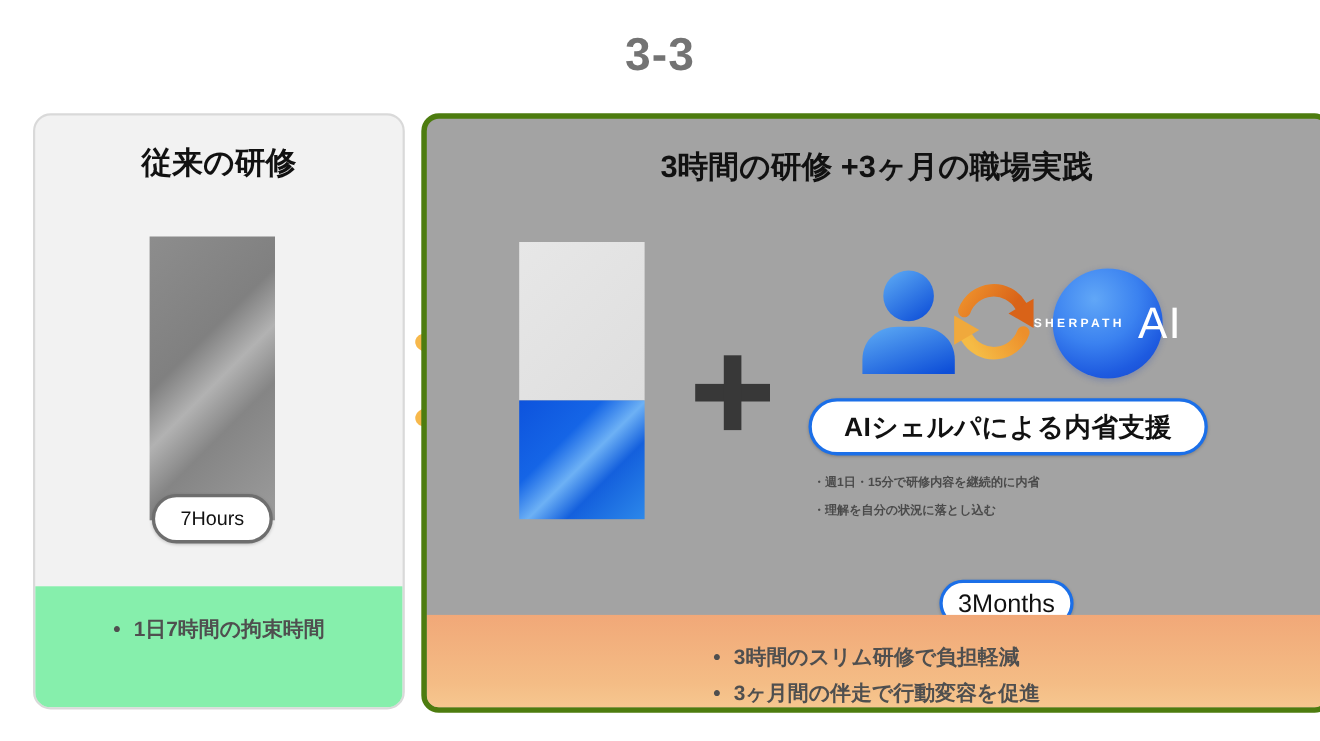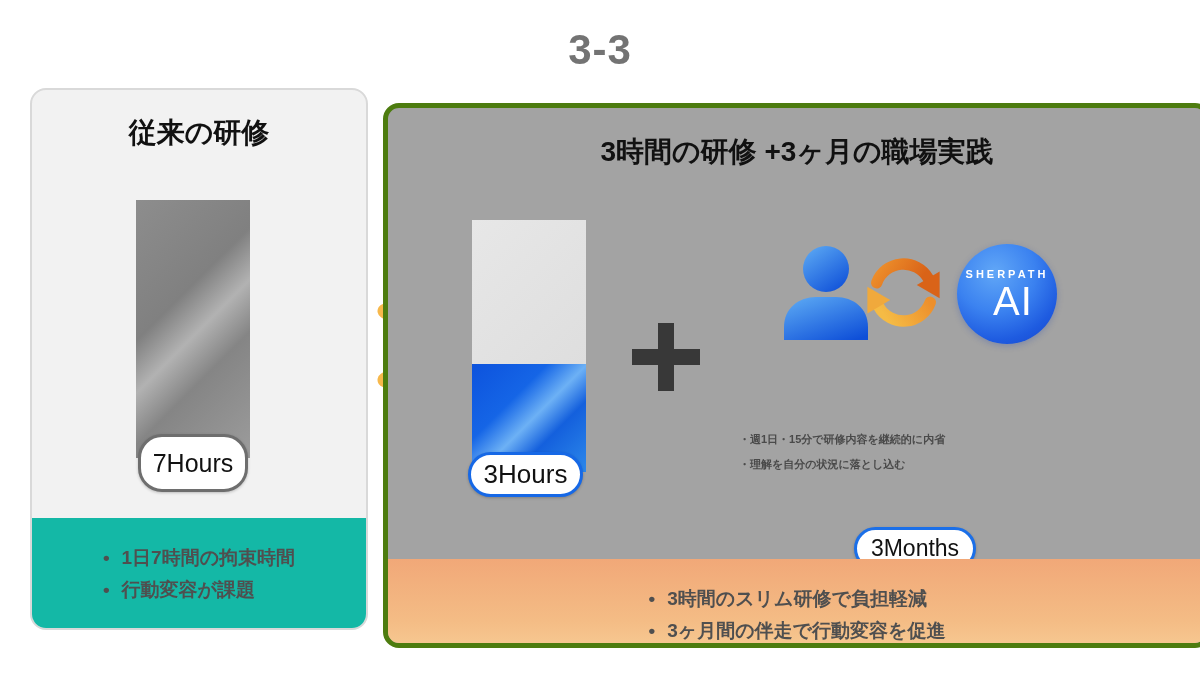--- a/index.html
+++ b/index.html
@@ -7,40 +7,40 @@
     position:relative;width:1200px;height:674px;background:#ffffff;overflow:hidden;
     font-family:"Liberation Sans","DejaVu Sans",sans-serif;
   }
   
   .page-title{
     position:absolute;top:26px;left:0;width:1200px;text-align:center;
     font-size:42px;font-weight:700;color:#737373;letter-spacing:1px;
   }
   
   .panel-left{
-    position:absolute;left:30px;top:88px;width:338px;height:542px;
+    position:absolute;left:30px;top:103px;width:338px;height:542px;
     background:#f2f2f2;border:2px solid #d9d9d9;border-radius:16px;
     box-sizing:border-box;overflow:hidden;
   }
   .panel-left .panel-title{
     margin-top:24px;text-align:center;font-size:28px;font-weight:700;color:#111;line-height:38px;
   }
   .bar-gray{
     position:absolute;left:104px;top:110px;width:114px;height:258px;
     background:linear-gradient(135deg,#8d8d8d 0%,#808080 38%,#b2b2b2 52%,#858585 66%,#9c9c9c 100%);
   }
   .pill{
     position:absolute;box-sizing:border-box;background:#ffffff;
     display:flex;align-items:center;justify-content:center;
     color:#111;font-weight:500;
     box-shadow:0 1px 3px rgba(0,0,0,0.22);
   }
-  .pill-hours7{left:106px;top:344px;width:110px;height:58px;border:3px solid #6e6e6e;border-radius:24px;font-size:25px;text-align:right;}
+  .pill-hours7{left:106px;top:344px;width:110px;height:45px;border:3px solid #6e6e6e;border-radius:24px;font-size:18px;text-align:right;}
   .band-gray{
-    position:absolute;left:0;top:428px;width:100%;height:110px;background:#14b8a6;
+    position:absolute;left:0;top:428px;width:100%;height:110px;background:#86efac;
   }
   .band-inner{width:fit-content;margin:0 auto;padding-top:24px;}
   .dot-bullet{
     font-size:19px;font-weight:700;color:#4f4f4f;line-height:32px;white-space:nowrap;
   }
   .dot-bullet::before{content:"•";display:inline-block;margin-right:12px;color:#4f4f4f;}
   
   .arrow-wrap{position:absolute;left:300px;top:303px;width:150px;height:85px;}
   
   .panel-right{
@@ -63,21 +63,21 @@
   
   .plus-icon{position:absolute;left:244px;top:215px;width:68px;height:68px;}
   .plus-icon::before{content:"";position:absolute;left:0;top:26px;width:68px;height:16px;background:#383838;}
   .plus-icon::after{content:"";position:absolute;left:26px;top:0;width:16px;height:68px;background:#383838;}
   
   .person-wrap{position:absolute;left:386px;top:137px;width:100px;height:95px;}
   .cycle-wrap{position:absolute;left:468px;top:137px;width:95px;height:95px;}
   .ai-badge{
     position:absolute;left:569px;top:136px;width:100px;height:100px;border-radius:50%;
     background:radial-gradient(circle at 38% 28%,#61a7f7 0%,#3b82f0 42%,#1e5be0 72%,#1543c9 100%);
-    display:flex;flex-direction:column;align-items:center;justify-content:center;
+    display:flex;align-items:center;justify-content:center;
     color:#ffffff;box-shadow:0 2px 6px rgba(20,60,180,0.25);
   }
   .ai-badge .brand{font-size:11px;font-weight:600;letter-spacing:3px;margin-bottom:1px;}
   .ai-badge .product{font-size:40px;font-weight:400;line-height:1;letter-spacing:1px;margin-left:12px;}
   .pill-support{
     left:347px;top:254px;width:363px;height:52px;border:3px solid #1b6fe8;border-radius:28px;
     font-size:24px;font-weight:700;letter-spacing:0.5px;
   }
   .support-bullets{position:absolute;left:351px;top:319px;}
   .cjk-bullet{font-size:11px;font-weight:700;color:#4a4a4a;line-height:25px;white-space:nowrap;}
@@ -96,21 +96,20 @@
 
   <div class="page-title">3-3</div>
 
   <div class="panel-left">
     <div class="panel-title">従来の研修</div>
     <div class="bar-gray"></div>
     <div class="pill pill-hours7">7Hours</div>
     <div class="band-gray">
       <div class="band-inner">
         <div class="dot-bullet">1日7時間の拘束時間</div>
-        <div class="dot-bullet">行動変容が課題</div>
       </div>
     </div>
   </div>
 
   <div class="arrow-wrap">
     <svg width="150" height="85" viewBox="0 0 150 85">
       <defs>
         <linearGradient id="gradArrow" x1="0" y1="0" x2="1" y2="0">
           <stop offset="0" stop-color="#f7b84b"></stop>
           <stop offset="1" stop-color="#e2711d"></stop>
@@ -119,21 +118,20 @@
       <path d="M10 42.5 H105" stroke="url(#gradArrow)" stroke-width="13" stroke-linecap="round" fill="none"></path>
       <path d="M85 8 L138 42.5 L85 77" stroke="url(#gradArrow)" stroke-width="15" stroke-linecap="round" stroke-linejoin="round" fill="none"></path>
     </svg>
   </div>
 
   <div class="panel-right">
     <div class="panel-title">3時間の研修 +3ヶ月の職場実践</div>
 
     <div class="bar-top-gray"></div>
     <div class="bar-blue"></div>
-    <div class="pill pill-hours3">3Hours</div>
 
     <div class="plus-icon"></div>
 
     <div class="person-wrap">
       <svg width="100" height="95" viewBox="0 0 100 95">
         <defs>
           <linearGradient id="gradPerson" x1="0.15" y1="0" x2="0.85" y2="1">
             <stop offset="0" stop-color="#5aa7f3"></stop>
             <stop offset="1" stop-color="#0e4fd8"></stop>
           </linearGradient>
@@ -160,20 +158,21 @@
         <path d="M78.2 60.3 A30 30 0 0 1 24 65" stroke="url(#gradCycBot)" stroke-width="12" fill="none" stroke-linecap="round"></path>
         <polygon points="12,44 12,72 36,58" fill="#f0a93c"></polygon>
       </svg>
     </div>
 
     <div class="ai-badge">
       <div class="brand">SHERPATH</div>
       <div class="product">AI</div>
     </div>
 
+    <div class="pill pill-support">AIシェルパによる内省支援</div>
 
     <div class="support-bullets">
       <div class="cjk-bullet">週1日・15分で研修内容を継続的に内省</div>
       <div class="cjk-bullet">理解を自分の状況に落とし込む</div>
     </div>
 
     <div class="pill pill-months">3Months</div>
 
     <div class="band-orange">
       <div class="band-inner">

